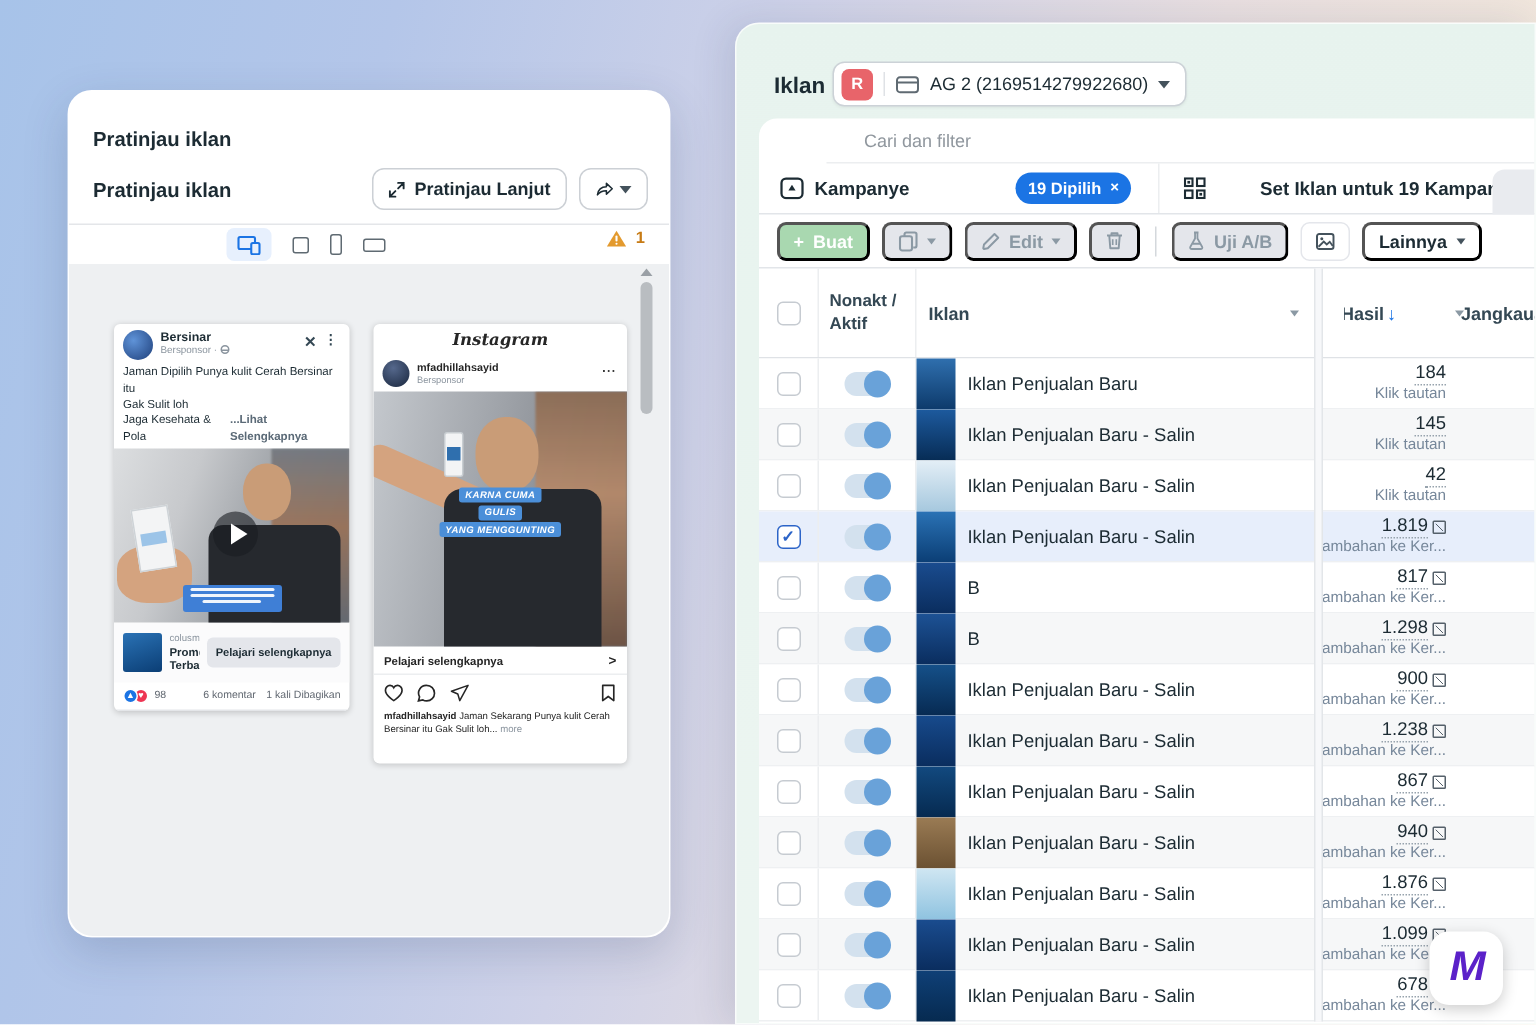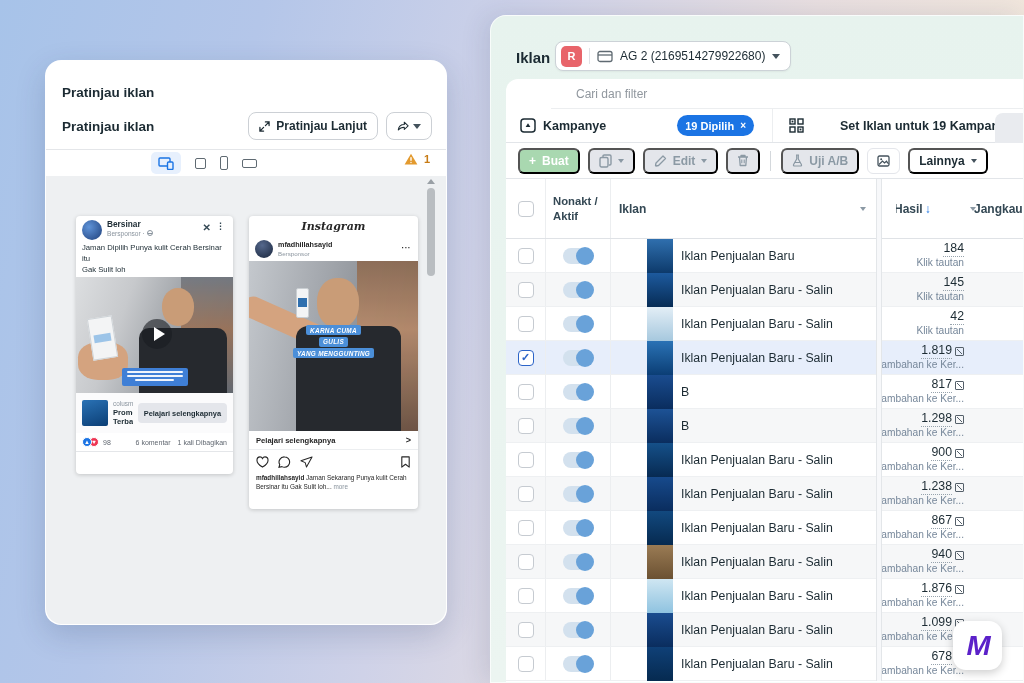--- a/index.html
+++ b/index.html
@@ -161,21 +161,21 @@
   .checkbox { width:16px; height:16px; border:1.5px solid #c6cbd1; border-radius:4px; background:#fff;
     display:inline-flex; align-items:center; justify-content:center; font-size:11px; color:#2c64c8; font-weight:800; }
   .checkbox.on { border-color:#2c64c8; }
 
   .trow { position:relative; height:34px; border-bottom:1px solid #eef0f2; background:#fff; }
   .trow.alt { background:#f6f7f8; }
   .trow.sel { background:#e7eefb; }
   .tc { position:absolute; top:0; height:100%; display:flex; align-items:center; }
   .c-check { left:0; width:40px; justify-content:center; border-right:1px solid #eceef0; }
   .c-status { left:40px; width:65px; justify-content:center; border-right:1px solid #eceef0; }
-  .c-name { left:105px; width:265px;margin-left:36px; }
+  .c-name { left:105px; width:265px; }
   .thumb { width:26px; height:34px; flex:none; }
   .nm { margin-left:8px; font-size:12.3px; color:#1c2b33; white-space:nowrap; overflow:hidden; }
   .c-result { left:376px; width:82px; flex-direction:column; align-items:flex-end; justify-content:center; line-height:1.25; }
   .num { font-size:12.3px; color:#1c2b33; border-bottom:1px dotted #97a3ad; display:inline-block; }
   .res-wrap { display:flex; align-items:center; gap:3px; }
   .res-icon { width:9px; height:9px; border:1px solid #55606a; border-radius:1px; position:relative; display:none; }
   .res-icon:after { content:""; position:absolute; left:1px; top:1px; right:1px; bottom:1px;
     background:linear-gradient(45deg, transparent 44%, #55606a 44%, #55606a 56%, transparent 56%); }
   .trow.hasicon .res-icon { display:inline-block; }
   .sub { font-size:10.2px; color:#76879a; white-space:nowrap; }
@@ -250,20 +250,24 @@
                 <span>Bersponsor ·</span>
                 <span class="globe"></span>
               </div>
           </span>
           <span class="fb-close">✕</span>
           <span class="fb-dots">⋮</span>
         </div>
         <div class="fb-text">
           <div>Jaman Dipilih Punya kulit Cerah Bersinar itu</div>
           <div>Gak Sulit loh</div>
+          <div class="fb-line3">
+            <span>Jaga Kesehata &amp; Pola</span>
+            <span class="fb-more">...Lihat Selengkapnya</span>
+          </div>
         </div>
         <div class="fb-video">
           <span class="fbv-strip"></span>
           <span class="fbv-head"></span>
           <span class="fbv-body"></span>
           <span class="fbv-hand"></span>
           <span class="fbv-box"></span>
           <span class="play"></span>
           <span class="fbv-cap">
               <i></i>

